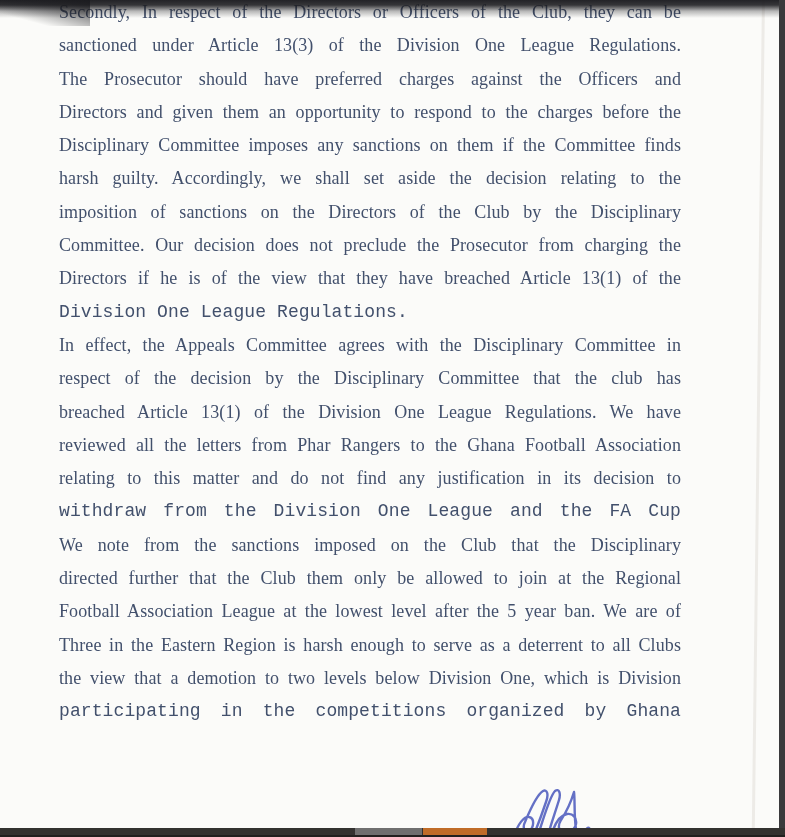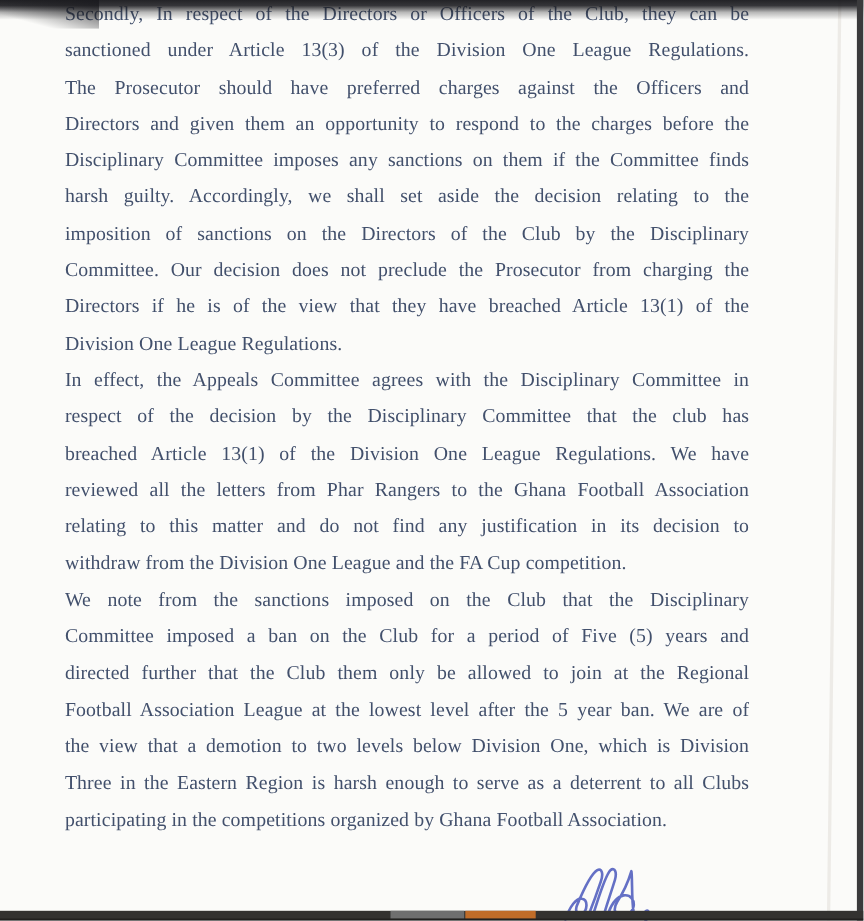--- a/index.html
+++ b/index.html
@@ -26,21 +26,21 @@
     font-size:18px;
     z-index:1;
   }
   .paragraph{margin:0;}
   .line{
     height:33.3px;line-height:33.3px;
     text-align:justify;text-align-last:justify;
     overflow:hidden;white-space:normal;
     letter-spacing:0.1px;
   }
-  .line.last{text-align-last:left;}
+  .line.last{text-align-last:left;font-family:Liberation Mono, monospace;}
   
   #top-shadow{
     position:absolute;top:0;left:0;right:0;height:18px;z-index:5;
     background:linear-gradient(180deg,
       rgba(var(--shadow-dark),0.96) 0%,
       rgba(var(--shadow-dark),0.88) 28%,
       rgba(var(--shadow-dark),0.30) 62%,
       rgba(var(--shadow-dark),0) 100%);
     pointer-events:none;
   }
@@ -107,25 +107,24 @@
     <div class="paragraph">
       <div class="line">In effect, the Appeals Committee agrees with the Disciplinary Committee in</div>
       <div class="line">respect of the decision by the Disciplinary Committee that the club has</div>
       <div class="line">breached Article 13(1) of the Division One League Regulations. We have</div>
       <div class="line">reviewed all the letters from Phar Rangers to the Ghana Football Association</div>
       <div class="line">relating to this matter and do not find any justification in its decision to</div>
       <div class="line last">withdraw from the Division One League and the FA Cup competition.</div>
     </div>
     <div class="paragraph">
       <div class="line">We note from the sanctions imposed on the Club that the Disciplinary</div>
-      <div class="line">Committee imposed a ban on the Club for a period of Five (5) years and</div>
       <div class="line">directed further that the Club them only be allowed to join at the Regional</div>
       <div class="line">Football Association League at the lowest level after the 5 year ban. We are of</div>
+      <div class="line">Three in the Eastern Region is harsh enough to serve as a deterrent to all Clubs</div>
       <div class="line">the view that a demotion to two levels below Division One, which is Division</div>
-      <div class="line">Three in the Eastern Region is harsh enough to serve as a deterrent to all Clubs</div>
       <div class="line last">participating in the competitions organized by Ghana Football Association.</div>
     </div>
   </div>
 
 <div id="signature">
   <svg viewBox="0 0 100 56">
     <path d="M6,50 C10,38 16,30 21,31 C27,32 26,42 21,45 C17,47 14,42 17,36
              C22,24 30,8 35,5 C39,3 41,8 38,16 C34,28 29,41 27,46 C26,50 29,50 32,43
              C36,31 42,10 47,5 C51,2 53,7 51,14 C47,27 42,41 41,46 C40,50 43,50 45,44
              C48,36 53,29 59,28 C65,27 69,32 68,38 C67,44 60,48 54,46 C50,44 50,39 53,34

